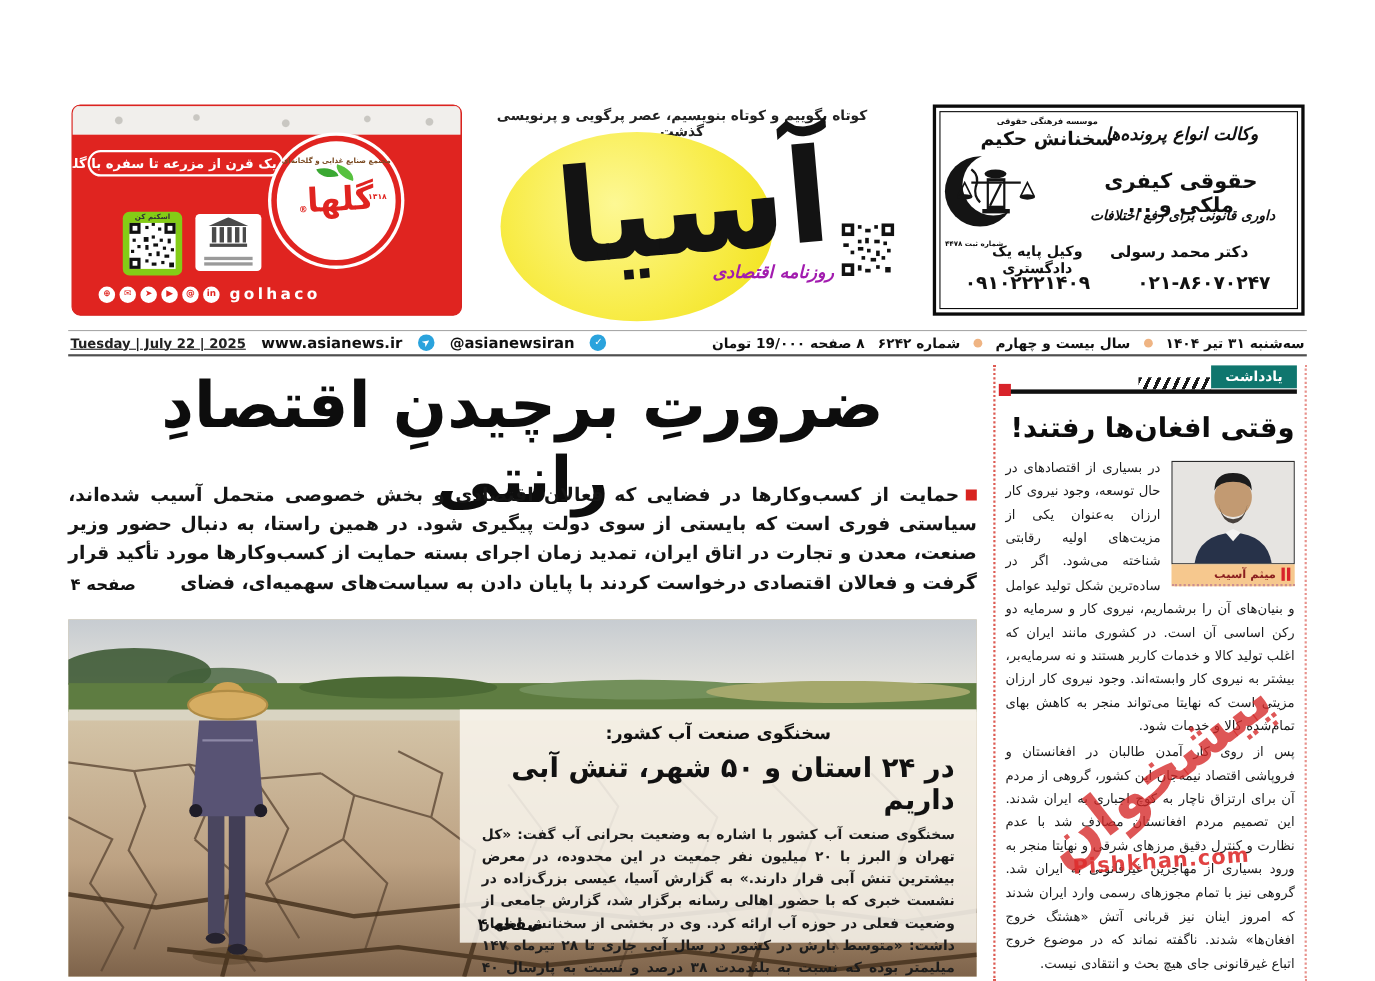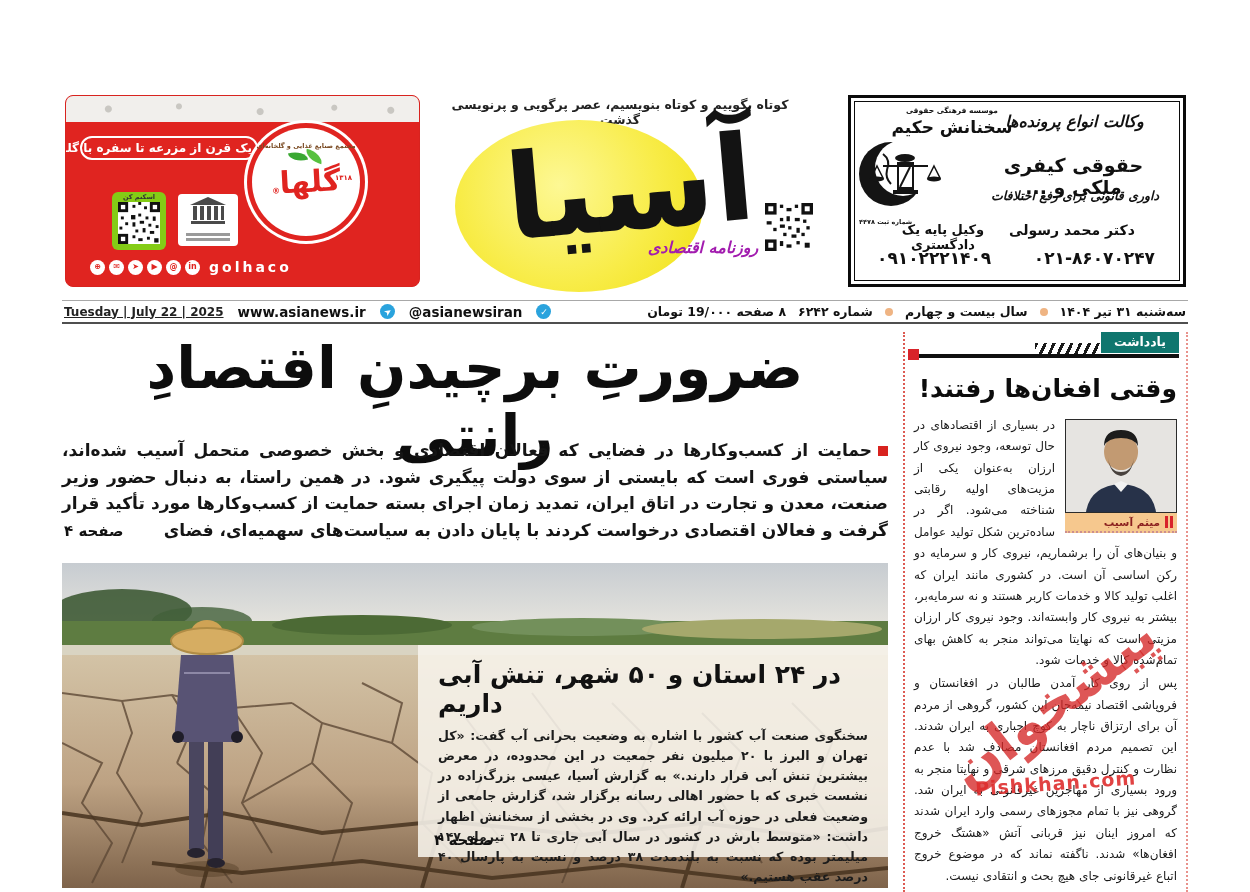--- a/index.html
+++ b/index.html
@@ -89,21 +89,21 @@
   .bullet { display:inline-block; width:10px; height:10px; background:#d8231f; margin-left:6px; }
   .lead-tail { left:62px; top:521px; width:826px; height:26px; }
   .lead-tail .center { position:absolute; left:0; right:0; text-align:center; font-size:17px; font-weight:bold; }
   .pageref { font-size:15px; font-weight:bold; color:#111; }
   .lead-tail .pageref { position:absolute; left:2px; top:1px; }
 
   
   .photo { left:62px; top:563px; width:826px; height:325px; overflow:hidden; background:#cfc4ab; }
   .overlay { position:absolute; right:0; top:82px; width:470px; height:212px; background:rgba(247,244,236,0.88); padding:8px 20px 6px; }
   .ov-kicker { text-align:center; font-size:16px; font-weight:bold; margin-top:4px; }
-  .ov-head { text-align:left; font-size:25px; font-weight:bold; margin:7px 0 8px; }
+  .ov-head { text-align:right; font-size:25px; font-weight:bold; margin:7px 0 8px; }
   .ov-body { font-size:12.6px; font-weight:bold; line-height:1.6; text-align:justify; color:#1c1c1c; }
   .overlay .pageref { position:absolute; left:16px; bottom:8px; font-size:15px; }
 
   
   .note { left:903px; top:332px; width:285px; height:560px; border-left:2px dotted #dd5a52; border-right:2px dotted #e8928c;
     padding:0 9px; overflow:hidden; }
   .note-head { position:relative; height:26px; }
   .note-hatch { position:absolute; right:76px; top:11px; width:66px; height:11px;
     background:repeating-linear-gradient(115deg, #1a1a1a 0 3px, transparent 3px 8px); }
   .note-tab { position:absolute; right:-2px; top:0; background:#0f766e; color:#fff; font-size:12.5px; font-weight:bold; padding:2px 13px 4px; }
@@ -353,20 +353,21 @@
       <path d="M14,78 L66,78 L73,165 L7,165 Z" fill="#585374"></path>
       <line x1="17" y1="96" x2="63" y2="96" stroke="#8d88a6" stroke-width="2"></line>
       <circle cx="11" cy="160" r="6" fill="#1f1d28"></circle>
       <circle cx="70" cy="160" r="6" fill="#1f1d28"></circle>
       <circle cx="40" cy="64" r="11" fill="#6e4f39"></circle>
       <ellipse cx="40" cy="56" rx="16" ry="13" fill="#cfa355"></ellipse>
       <ellipse cx="40" cy="64" rx="36" ry="13" fill="#d6ad62" stroke="#b08c45" stroke-width="2"></ellipse>
     </g>
   </svg>
   <div class="overlay">
+    <div class="ov-kicker">سخنگوی صنعت آب کشور:</div>
     <div class="ov-head">در ۲۴ استان و ۵۰ شهر، تنش آبی داریم</div>
     <div class="ov-body">سخنگوی صنعت آب کشور با اشاره به وضعیت بحرانی آب گفت: «کل تهران و البرز با ۲۰ میلیون نفر جمعیت در این محدوده، در معرض بیشترین تنش آبی قرار دارند.» به گزارش آسیا، عیسی بزرگ‌زاده در نشست خبری که با حضور اهالی رسانه برگزار شد، گزارش جامعی از وضعیت فعلی در حوزه آب ارائه کرد. وی در بخشی از سخنانش اظهار داشت: «متوسط بارش در کشور در سال آبی جاری تا ۲۸ تیرماه ۱۴۷ میلیمتر بوده که نسبت به بلندمدت ۳۸ درصد و نسبت به پارسال ۴۰ درصد عقب هستیم.»</div>
     <span class="pageref">صفحه ۴</span>
   </div>
 </div>
 
 <div class="abs note">
   <div class="note-head">
     <div class="note-hatch"></div>
     <div class="note-tab">یادداشت</div>

